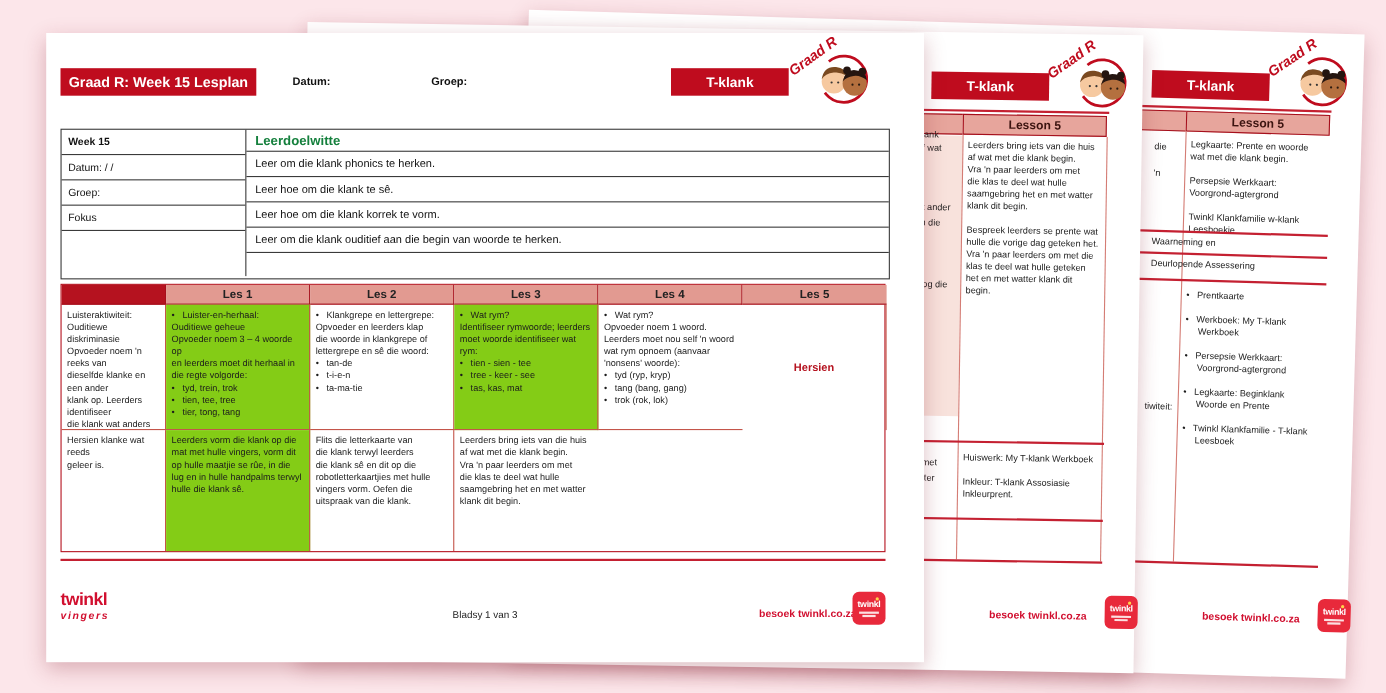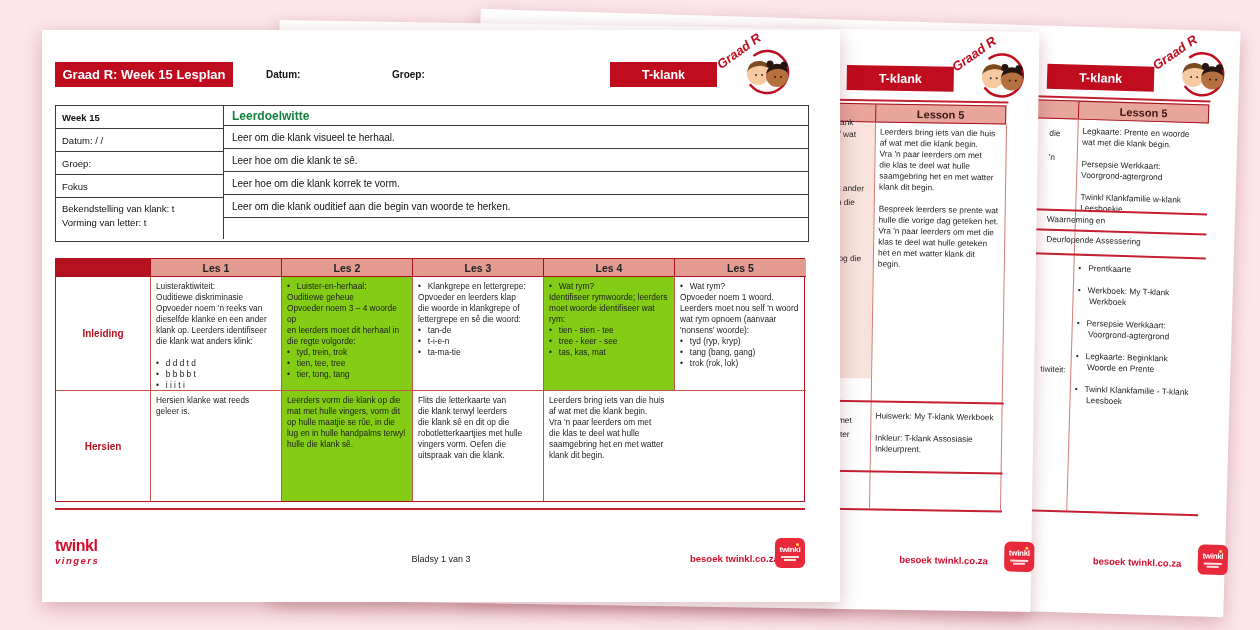--- a/index.html
+++ b/index.html
@@ -10,21 +10,21 @@
   .p1{left:42px;top:30px;width:798px;height:572px;z-index:3;}
   .p2{left:275px;top:26px;width:760px;height:580px;z-index:2;transform:rotate(.9deg);}
   .p3{left:472px;top:20px;width:760px;height:586px;z-index:1;transform:rotate(1.7deg);}
   .banner{background:#bf0c1e;color:#fff;font-weight:bold;font-size:12.5px;display:flex;align-items:center;justify-content:center;}
   .smalllabel{font-size:10px;font-weight:bold;color:#111;padding-left:26px;}
   .redline{height:2px;background:#c42031;}
   .vline{width:1px;background:#d47c74;}
   .celltext{font-size:8.3px;line-height:1.33;color:#1c1c1c;white-space:pre-wrap;}
   .frag{font-size:8.3px;color:#1c1c1c;white-space:nowrap;}
   
-  .infobox{border:1px solid #3a3a3a;}
+  .infobox{border:1px solid #3a3a3a;margin-top:12px;}
   .inf-row{position:absolute;border-bottom:1px solid #3a3a3a;font-size:9.5px;color:#111;display:flex;align-items:center;padding-left:6px;box-sizing:border-box;}
   .inf-last{border-bottom:none;align-items:flex-start;padding-top:4px;flex-direction:column;justify-content:flex-start;line-height:1.5;}
   .goalhead{position:absolute;border-bottom:1px solid #3a3a3a;font-size:12px;font-weight:bold;color:#15803d;display:flex;align-items:center;padding-left:8px;box-sizing:border-box;}
   .goalrow{position:absolute;border-bottom:1px solid #3a3a3a;font-size:10px;color:#111;display:flex;align-items:center;padding-left:8px;box-sizing:border-box;}
   
   .lessontable{display:grid;grid-template-columns:95px repeat(5,131px);grid-template-rows:18px 114px 110px;border:1.5px solid #b5121f;box-sizing:border-box;}
   .lt{border-right:1px solid #c4554a;border-bottom:1px solid #c4554a;box-sizing:border-box;overflow:hidden;}
   .lt.lastcol{border-right:none;}
   .lt.lastrow{border-bottom:none;}
   .lt-hdr{background:#e29a91;font-size:10.5px;font-weight:bold;color:#222;display:flex;align-items:center;justify-content:center;border-right:1px solid #a50f1c;border-bottom:1px solid #a50f1c;}
@@ -193,41 +193,36 @@
           <circle cx="67" cy="45" r="1" fill="#2a1a10"></circle>
         <text x="4" y="28" transform="rotate(-36 20 28)" fill="#bf0c1e" font-size="13" font-weight="bold" font-style="italic">Graad R</text>
       </svg>
     </div>
 
     <div class="abs infobox" style="left:13px;top:75px;width:752px;height:135px">
       <div class="inf-row" style="left:0;top:0;width:167px;height:23px;font-weight:bold">Week 15</div>
       <div class="inf-row" style="left:0;top:23px;width:167px;height:23px">Datum:    /    /</div>
       <div class="inf-row" style="left:0;top:46px;width:167px;height:23px">Groep:</div>
       <div class="inf-row" style="left:0;top:69px;width:167px;height:23px">Fokus</div>
-      <div class="inf-row inf-last" style="left:0;top:92px;width:167px;height:41px">
-        <span>Bekendstelling van klank: t</span>
-        <span>Vorming van letter: t</span>
-      </div>
       <div class="abs" style="left:167px;top:0;width:1px;height:133px;background:#3a3a3a"></div>
       <div class="goalhead" style="left:168px;top:0;width:584px;height:20px">Leerdoelwitte</div>
-      <div class="goalrow" style="left:168px;top:20px;width:584px;height:23px">Leer om die klank visueel te herhaal.</div>
+      <div class="goalrow" style="left:168px;top:20px;width:584px;height:23px">Leer om die klank phonics te herken.</div>
       <div class="goalrow" style="left:168px;top:43px;width:584px;height:23px">Leer hoe om die klank te sê.</div>
       <div class="goalrow" style="left:168px;top:66px;width:584px;height:23px">Leer hoe om die klank korrek te vorm.</div>
       <div class="goalrow" style="left:168px;top:89px;width:584px;height:23px">Leer om die klank ouditief aan die begin van woorde te herken.</div>
     </div>
 
     <div class="abs lessontable" style="left:13px;top:228px;width:750px">
       <div class="lt lt-hdr0"></div>
       <div class="lt lt-hdr">Les 1</div>
       <div class="lt lt-hdr">Les 2</div>
       <div class="lt lt-hdr">Les 3</div>
       <div class="lt lt-hdr">Les 4</div>
       <div class="lt lt-hdr lastcol">Les 5</div>
 
-      <div class="lt lt-label">Inleiding</div>
       <div class="lt lt-cell celltext">Luisteraktiwiteit:
 Ouditiewe diskriminasie
 Opvoeder noem 'n reeks van
 dieselfde klanke en een ander
 klank op. Leerders identifiseer
 die klank wat anders klink:
 
 •   d d d t d
 •   b b b b t
 •   i i i t i</div>

